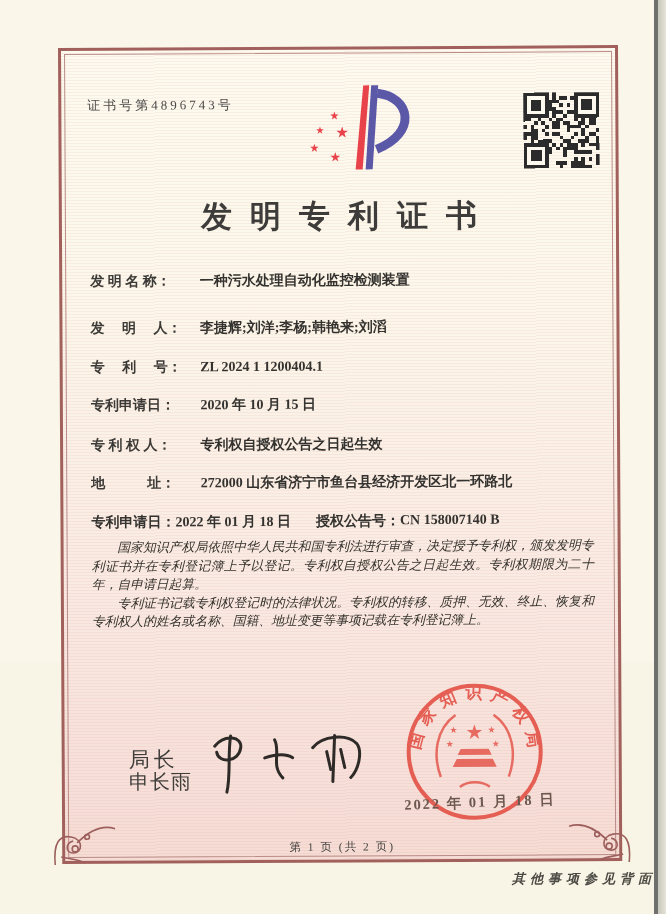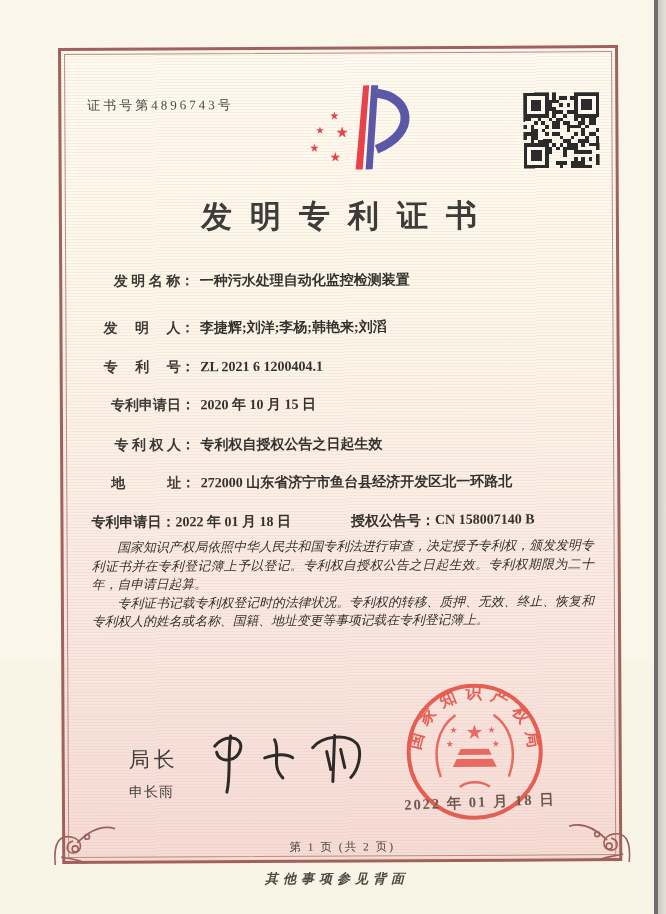--- a/index.html
+++ b/index.html
@@ -15,39 +15,39 @@
          background:
            repeating-linear-gradient(0deg, rgba(214,130,122,0.10) 0 1px, rgba(0,0,0,0) 1px 3px),
            linear-gradient(180deg,#fdfaef 0%,#fcf7ea 32%,#f9e9e2 68%,#f5dcd5 100%);}
   .frame-inner{position:absolute;inset:3px;border:1px solid #b98c87;pointer-events:none;}
   .cert-no{position:absolute;left:26px;top:46px;font-size:13px;letter-spacing:3px;color:#4a4a48;}
   .logo{position:absolute;left:238px;top:28px;width:118px;height:106px;}
   .qr{position:absolute;left:462px;top:44px;width:76px;height:76px;}
   .title{position:absolute;left:0;right:0;top:146px;text-align:center;
          font-size:31px;font-weight:600;color:#3d3c3a;letter-spacing:18px;text-indent:18px;}
   .field{position:absolute;left:28px;right:20px;font-size:14px;color:#34322f;font-weight:600;}
-  .flabel{display:inline-block;min-width:104px;color:#3c3a37;text-align:right;}
+  .flabel{display:inline-block;min-width:104px;color:#3c3a37;}
   .fvalue{margin-left:2px;}
   .grant{position:absolute;left:28px;right:20px;top:463px;font-size:14px;color:#34322f;font-weight:600;display:flex;}
-  .grant .pair2{margin-left:60px;}
+  .grant .pair2{margin-left:25px;}
   .body-text{position:absolute;left:28px;right:24px;top:488px;color:#35322d;
              font-size:12.8px;line-height:18.6px;text-align:justify;font-style:italic;}
   .body-text p{margin:0;text-indent:2em;}
   .sig-title{position:absolute;left:64px;top:695px;font-size:21px;color:#403e3b;letter-spacing:4px;}
-  .sig-name{position:absolute;left:64px;top:733px;font-size:14px;color:#403e3b;letter-spacing:1px;}
+  .sig-name{position:absolute;left:64px;top:718px;font-size:20px;color:#403e3b;letter-spacing:1px;}
   .sig-hand{position:absolute;left:136px;top:668px;width:170px;height:86px;}
   .seal{position:absolute;left:335px;top:628px;width:150px;height:150px;opacity:.93;}
   .seal-date{position:absolute;left:330px;top:744px;width:170px;text-align:center;
              font-size:14.5px;letter-spacing:2px;color:#6d584f;transform:rotate(-2deg);font-weight:600;}
   .footer-page{position:absolute;left:0;right:0;top:790px;text-align:center;
                font-size:11.5px;letter-spacing:2px;color:#44423e;}
   .corner{position:absolute;width:66px;height:66px;}
   .corner.bl{left:-14px;top:752px;}
   .corner.br{right:-14px;top:752px;transform:scaleX(-1);}
-  .note{position:absolute;left:18px;right:10px;top:870px;text-align:center;
+  .note{position:absolute;left:18px;right:10px;top:870px;text-align:right;
         font-size:13px;letter-spacing:5px;color:#4c4a44;font-style:italic;font-weight:600;}
 </style>
 </head>
 <body>
 
 <div id="stage">
   <div class="edge-dark"></div>
   <div class="edge-lite"></div>
 
   <div class="frame">
@@ -212,21 +212,21 @@
     <div class="field" style="top:222px">
       <span class="flabel">发 明 名 称：</span>
       <span class="fvalue">一种污水处理自动化监控检测装置</span>
     </div>
     <div class="field" style="top:269px">
       <span class="flabel">发　 明 　人：</span>
       <span class="fvalue">李捷辉;刘洋;李杨;韩艳来;刘滔</span>
     </div>
     <div class="field" style="top:308px">
       <span class="flabel">专 　利　 号：</span>
-      <span class="fvalue">ZL 2021 6 1200404.1</span>
+      <span class="fvalue">ZL 2024 1 1200404.1</span>
     </div>
     <div class="field" style="top:346px">
       <span class="flabel">专利申请日：</span>
       <span class="fvalue">2020 年 10 月 15 日</span>
     </div>
     <div class="field" style="top:386px">
       <span class="flabel">专 利 权 人：</span>
       <span class="fvalue">专利权自授权公告之日起生效</span>
     </div>
     <div class="field" style="top:424px">

